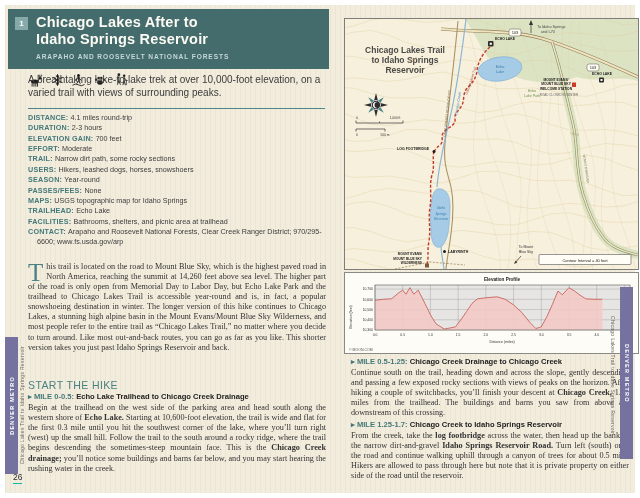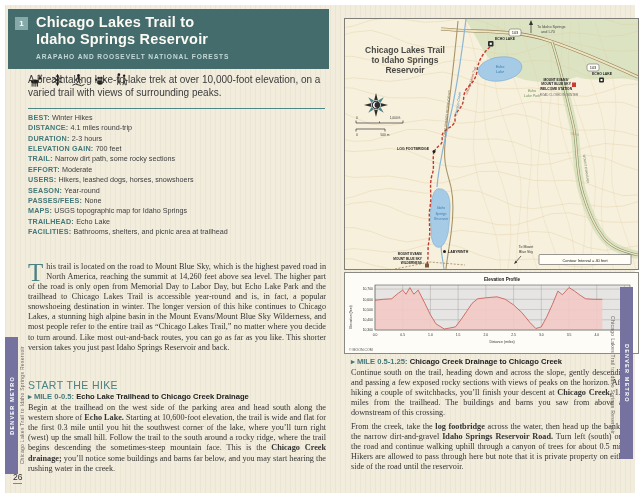--- a/index.html
+++ b/index.html
@@ -58,21 +58,21 @@
   .ital{font-style:italic;}
 </style>
 </head>
 <body>
 
 <div class="spread"></div>
 
 <div class="hike-header">
   <div class="hike-badge">1</div>
   <div class="hike-title">
-    <div>Chicago Lakes Trail to</div>
+    <div>Chicago Lakes After to</div>
     <div>Idaho Springs Reservoir</div>
   </div>
   <div class="hike-subtitle">ARAPAHO AND ROOSEVELT NATIONAL FORESTS</div>
 </div>
 
 <div class="icons-row">
   <svg width="16" height="14" viewBox="0 0 20 18">
     <g stroke="#1d1d1b" stroke-width="1.2" fill="#1d1d1b">
       <ellipse cx="8.5" cy="11" rx="5" ry="2.6" stroke="none"></ellipse>
       <line x1="5" y1="12.5" x2="5" y2="17.5"></line>
@@ -128,32 +128,32 @@
         <line x1="13.5" y1="12" x2="15.2" y2="17.5"></line>
       <line x1="13.5" y1="8" x2="16.5" y2="10.5"></line>
         <line x1="16.5" y1="10.5" x2="16.5" y2="17.5" stroke-width=".9"></line>
     </g>
   </svg>
 </div>
 
 <div class="intro">A breathtaking lake-to-lake trek at over 10,000-foot elevation, on a varied trail with views of surrounding peaks.</div>
 <div class="divider"></div>
 <div class="stats" id="stats-list">
-    <div class="stat"><span class="stat-label">BEST: </span><span class="stat-value">Winter Hikes</span></div>
     <div class="stat"><span class="stat-label">DISTANCE: </span><span class="stat-value">4.1 miles round-trip</span></div>
     <div class="stat"><span class="stat-label">DURATION: </span><span class="stat-value">2-3 hours</span></div>
     <div class="stat"><span class="stat-label">ELEVATION GAIN: </span><span class="stat-value">700 feet</span></div>
+    <div class="stat"><span class="stat-label">EFFORT: </span><span class="stat-value">Moderate</span></div>
     <div class="stat"><span class="stat-label">TRAIL: </span><span class="stat-value">Narrow dirt path, some rocky sections</span></div>
-    <div class="stat"><span class="stat-label">EFFORT: </span><span class="stat-value">Moderate</span></div>
     <div class="stat"><span class="stat-label">USERS: </span><span class="stat-value">Hikers, leashed dogs, horses, snowshoers</span></div>
     <div class="stat"><span class="stat-label">SEASON: </span><span class="stat-value">Year-round</span></div>
     <div class="stat"><span class="stat-label">PASSES/FEES: </span><span class="stat-value">None</span></div>
     <div class="stat"><span class="stat-label">MAPS: </span><span class="stat-value">USGS topographic map for Idaho Springs</span></div>
     <div class="stat"><span class="stat-label">TRAILHEAD: </span><span class="stat-value">Echo Lake</span></div>
     <div class="stat"><span class="stat-label">FACILITIES: </span><span class="stat-value">Bathrooms, shelters, and picnic area at trailhead</span></div>
+    <div class="stat"><span class="stat-label">CONTACT: </span><span class="stat-value">Arapaho and Roosevelt National Forests, Clear Creek Ranger District; 970/295-6600; www.fs.usda.gov/arp</span></div>
   </div>
 
 <p class="body-text"><span class="dropcap">T</span><span>his trail is located on the road to Mount Blue Sky, which is the highest paved road in North America, reaching the summit at 14,260 feet above sea level. The higher part of the road is only open from Memorial Day to Labor Day, but Echo Lake Park and the trailhead to Chicago Lakes Trail is accessible year-round and is, in fact, a popular snowshoeing destination in winter. The longer version of this hike continues to Chicago Lakes, a stunning high alpine basin in the Mount Evans/Mount Blue Sky Wilderness, and most people refer to the entire trail as “Chicago Lakes Trail,” no matter where you decide to turn around. Like most out-and-back routes, you can go as far as you like. This shorter version takes you just past Idaho Springs Reservoir and back.</span></p>
 
 <div class="start-heading">START THE HIKE</div>
 
 <div class="mile0">
   <div class="mile-head">
     <span class="mile-marker">▸ MILE 0-0.5:</span>
     <span>Echo Lake Trailhead to Chicago Creek Drainage</span>
@@ -368,20 +368,24 @@
 
 <div class="mile1">
   <div class="mile-head">
     <span class="mile-marker">▸ MILE 0.5-1.25:</span>
     <span>Chicago Creek Drainage to Chicago Creek</span>
   </div>
   <div class="mile-body"><span>Continue south on the trail, heading down and across the slope, gently descending and passing a few exposed rocky sections with views of peaks on the horizon. After hiking a couple of switchbacks, you’ll finish your descent at </span><span class="b">Chicago Creek,</span><span> 1.25 miles from the trailhead. The buildings and barns you saw from above are downstream of this crossing.</span></div>
 </div>
 
 <div class="mile2">
+  <div class="mile-head">
+    <span class="mile-marker">▸ MILE 1.25-1.7:</span>
+    <span>Chicago Creek to Idaho Springs Reservoir</span>
+  </div>
   <div class="mile-body"><span>From the creek, take the </span><span class="b">log footbridge</span><span> across the water, then head up the bank to the narrow dirt-and-gravel </span><span class="b">Idaho Springs Reservoir Road.</span><span> Turn left (south) onto the road and continue walking uphill through a canyon of trees for about 0.5 mile. Hikers are allowed to pass through here but note that it is private property on either side of the road until the reservoir.</span></div>
 </div>
 
 <div class="tab tab-right">
     <span class="vdown">DENVER METRO</span>
   </div>
 <div class="side-title-right">
     <span class="side-title vdown">Chicago Lakes Trail to Idaho Springs Reservoir</span>
   </div>
 <div class="pagenum pagenum-right">27</div>

